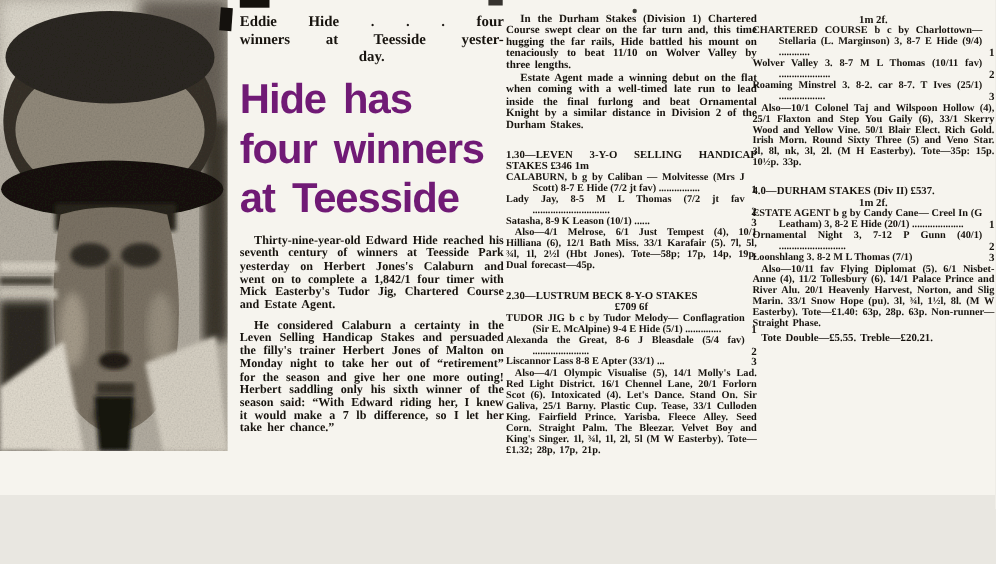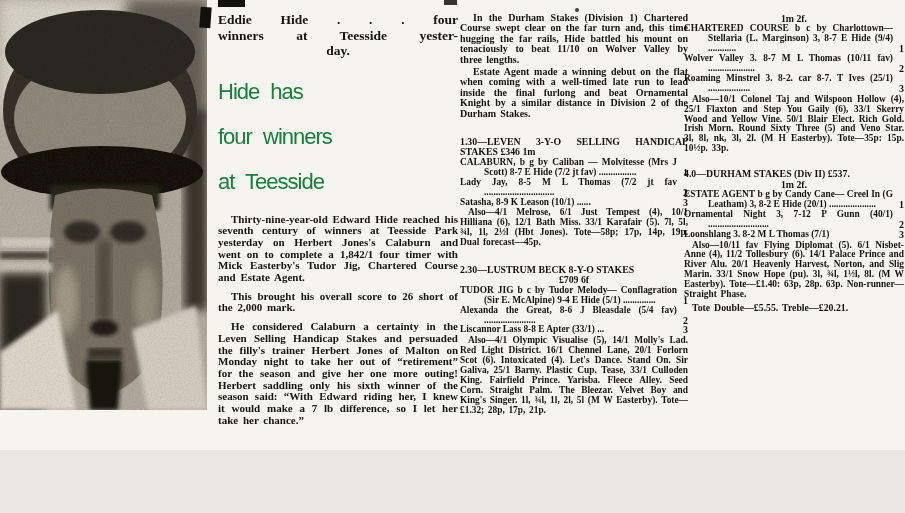--- a/index.html
+++ b/index.html
@@ -23,22 +23,22 @@
   .col2{left:218px;width:240px;}
   .col3{left:460px;width:228px;}
   .col4{left:684px;width:220px;}
   
   .caption{margin-top:12px;font-size:13.5px;line-height:15.5px;font-weight:bold;}
   .cap-line{text-align:justify;text-align-last:justify;}
   .cap-line.center{text-align:center;text-align-last:center;}
   
   .headline{
     margin:10px 0 10px;font-family:"Liberation Sans","DejaVu Sans",sans-serif;
-    font-weight:normal;font-size:22px;line-height:45px;letter-spacing:-1px;
-    word-spacing:6px;color:#15803d;
+    font-weight:bold;font-size:38px;line-height:45px;letter-spacing:-1px;
+    word-spacing:6px;color:#701a75;
   }
   .headline span{display:block;}
   
   .bodycopy p{
     margin:0 0 7px;font-size:11px;line-height:11.7px;font-weight:bold;
     text-align:justify;text-indent:13px;word-spacing:2px;
   }
   .col3 .bodycopy p, .col4 .bodycopy p{font-size:10px;line-height:10.4px;margin-bottom:2px;word-spacing:1.6px;}
   .col3 .bodycopy{margin-top:13px;}
   
@@ -127,21 +127,20 @@
       <div class="cap-line">winners at Teesside yester-</div>
       <div class="cap-line center">day.</div>
     </div>
     <h1 class="headline">
       <span>Hide has</span>
       <span>four winners</span>
       <span>at Teesside</span>
     </h1>
     <div class="bodycopy">
       <p>Thirty-nine-year-old Edward Hide reached his seventh century of winners at Teesside Park yesterday on Herbert Jones's Calaburn and went on to complete a 1,842/1 four timer with Mick Easterby's Tudor Jig, Chartered Course and Estate Agent.</p>
-      <p>This brought his overall score to 26 short of the 2,000 mark.</p>
       <p>He considered Calaburn a certainty in the Leven Selling Handicap Stakes and persuaded the filly's trainer Herbert Jones of Malton on Monday night to take her out of “retirement” for the season and give her one more outing! Herbert saddling only his sixth winner of the season said: “With Edward riding her, I knew it would make a 7 lb difference, so I let her take her chance.”</p>
     </div>
   </div>
 
   <div class="col col3">
     <div class="bodycopy">
       <p>In the Durham Stakes (Division 1) Chartered Course swept clear on the far turn and, this time hugging the far rails, Hide battled his mount on tenaciously to beat 11/10 on Wolver Valley by three lengths.</p>
       <p>Estate Agent made a winning debut on the flat when coming with a well-timed late run to lead inside the final furlong and beat Ornamental Knight by a similar distance in Division 2 of the Durham Stakes.</p>
     </div>
 

